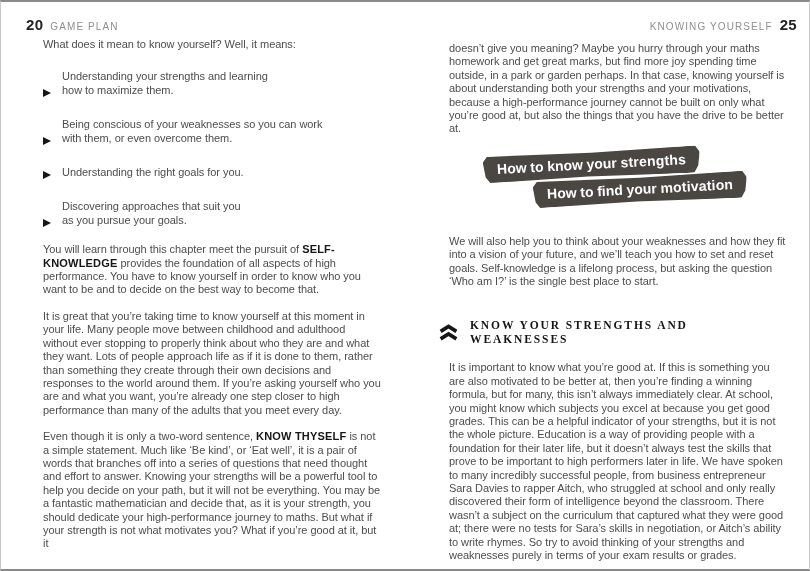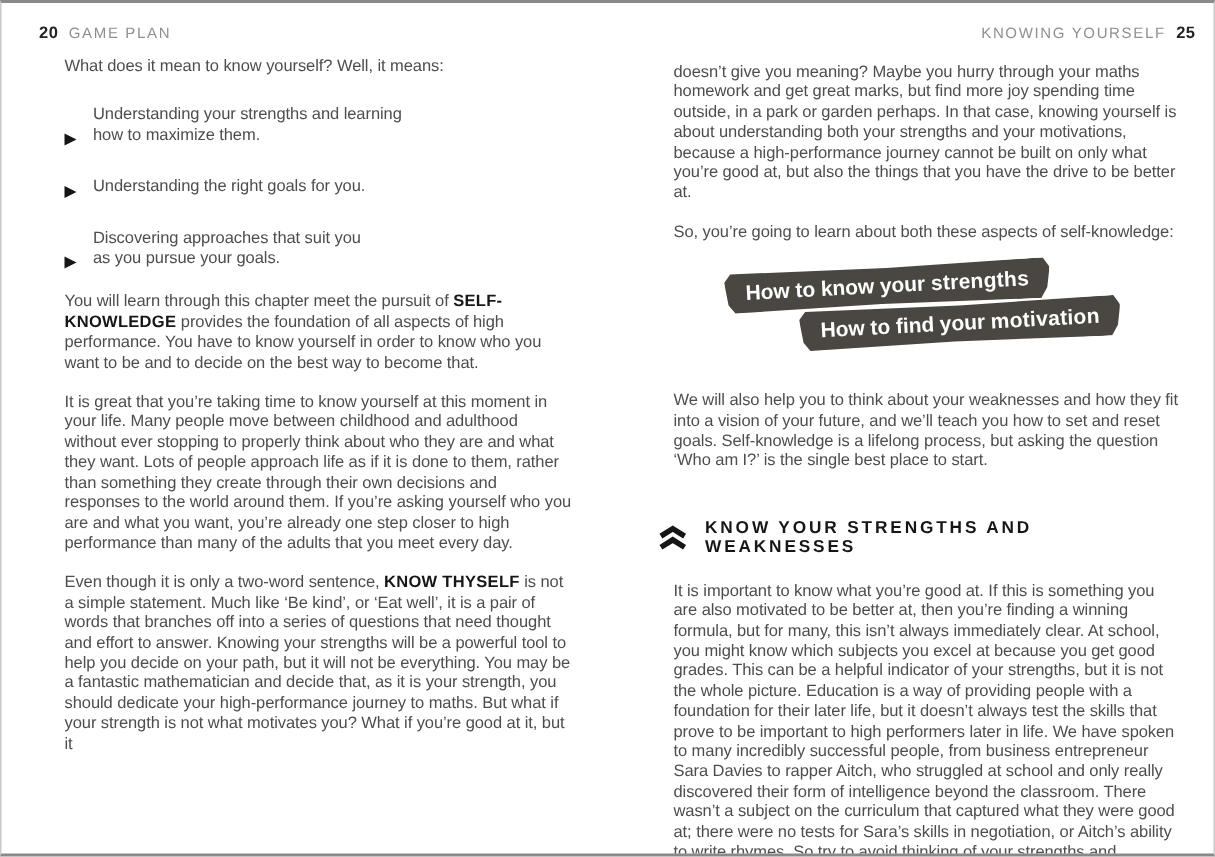--- a/index.html
+++ b/index.html
@@ -17,21 +17,21 @@
   }
   .running-head {
     position: absolute; top: 14px;
     font-size: 10px; letter-spacing: 1.1px;
     color: #8f8f8f;
     display: flex; align-items: baseline; gap: 7px;
   }
   .running-head.left  { left: 25px; }
   .running-head.right { right: 12px; }
   .folio {
-    font-size: 11px; font-weight: bold;
+    font-size: 15px; font-weight: bold;
     color: #232323; letter-spacing: 0.3px;
   }
   .col {
     position: absolute;
     width: 338px;
     font-size: 11px; line-height: 13.4px;
     color: #4d4d4d;
     letter-spacing: -0.05px;
   }
   .col.left  { left: 42px;  top: 36px; }
@@ -74,20 +74,21 @@
   .banner-2 { left: 84px; top: 27px; }
   .section-heading {
     display: flex; align-items: center; gap: 11px;
     margin: 31px 0 15px 0;
     margin-left: -11px;
   }
   .section-heading .label {
     font-size: 11.5px; font-weight: bold;
     letter-spacing: 1.9px;
     color: #161616;
+    font-family: Liberation Serif, serif;
   }
   .chevrons { flex: 0 0 auto; display: block; }
 </style>
 </head>
 <body>
 
 <div class="running-head left">
   <span class="folio">20</span>
   <span>GAME PLAN</span>
 </div>
@@ -100,40 +101,44 @@
   <div class="para intro">What does it mean to know yourself? Well, it means:</div>
 
   <div class="bullet-list">
     <div class="bullet-item">
       <span class="tri"></span>
       <span>Understanding your strengths and learning
 how to maximize them.</span>
     </div>
     <div class="bullet-item">
       <span class="tri"></span>
+      <span>Being conscious of your weaknesses so you can work
+with them, or even overcome them.</span>
+    </div>
+    <div class="bullet-item">
+      <span class="tri"></span>
       <span>Understanding the right goals for you.</span>
     </div>
     <div class="bullet-item">
       <span class="tri"></span>
       <span>Discovering approaches that suit you
 as you pursue your goals.</span>
     </div>
   </div>
 
   <p class="para"><span>You will learn through this chapter meet the pursuit of </span><span class="b">SELF-KNOWLEDGE</span><span> provides the foundation of all aspects of high performance. You have to know yourself in order to know who you want to be and to decide on the best way to become that.</span></p>
 
   <p class="para">It is great that you’re taking time to know yourself at this moment in your life. Many people move between childhood and adulthood without ever stopping to properly think about who they are and what they want. Lots of people approach life as if it is done to them, rather than something they create through their own decisions and responses to the world around them. If you’re asking yourself who you are and what you want, you’re already one step closer to high performance than many of the adults that you meet every day.</p>
 
   <p class="para"><span>Even though it is only a two-word sentence, </span><span class="b">KNOW THYSELF</span><span> is not a simple statement. Much like ‘Be kind’, or ‘Eat well’, it is a pair of words that branches off into a series of questions that need thought and effort to answer. Knowing your strengths will be a powerful tool to help you decide on your path, but it will not be everything. You may be a fantastic mathematician and decide that, as it is your strength, you should dedicate your high-performance journey to maths. But what if your strength is not what motivates you? What if you’re good at it, but it</span></p>
 </div>
 
 <div class="col right">
   <p class="para">doesn’t give you meaning? Maybe you hurry through your maths homework and get great marks, but find more joy spending time outside, in a park or garden perhaps. In that case, knowing yourself is about understanding both your strengths and your motivations, because a high-performance journey cannot be built on only what you’re good at, but also the things that you have the drive to be better at.</p>
 
-  <p class="para">So, you’re going to learn about both these aspects of self-knowledge:</p>
 
   <div class="banners">
     <div class="banner banner-1"><span>How to know your </span><span class="b">strengths</span></div>
     <div class="banner banner-2"><span>How to find your </span><span class="b">motivation</span></div>
   </div>
 
   <p class="para">We will also help you to think about your weaknesses and how they fit into a vision of your future, and we’ll teach you how to set and reset goals. Self-knowledge is a lifelong process, but asking the question ‘Who am I?’ is the single best place to start.</p>
 
   <div class="section-heading">
     <svg class="chevrons" width="21" height="18" viewBox="0 0 24 20" aria-hidden="true">

